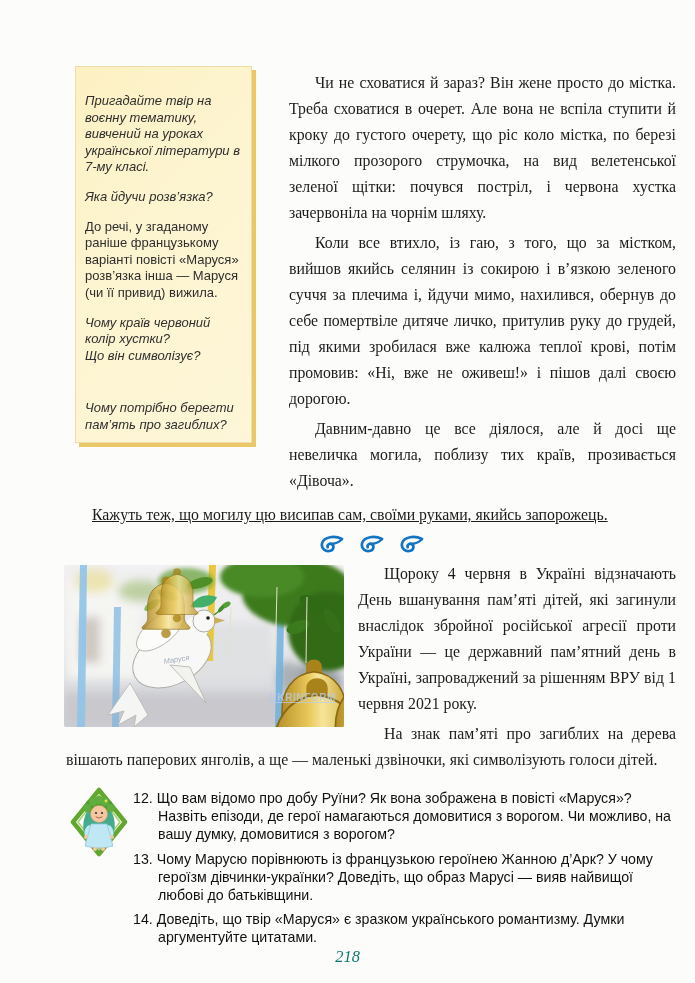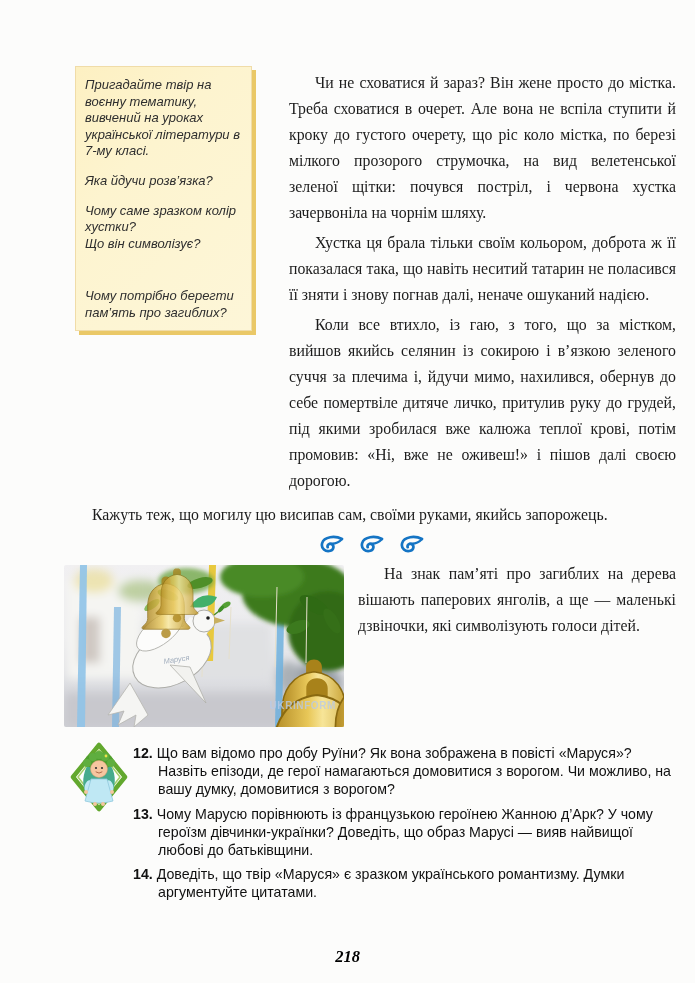--- a/index.html
+++ b/index.html
@@ -9,71 +9,71 @@
   }
   .page{position:absolute;inset:0;padding:66px 15px 0 62px;box-sizing:border-box;}
 
   
   .top-section{display:flex;align-items:flex-start;}
   .side-box{
     margin-left:13px;width:177px;box-sizing:border-box;flex:none;
     background:linear-gradient(135deg,#fdf0c2 0%,#fdf4cf 35%,#fdf6d8 100%);
     border:1px solid #f0dca8;
     box-shadow:4px 4px 0 #eac867;
-    padding:10px 9px 8px 9px;
+    padding:26px 9px 8px 9px;
     font-family:"Liberation Sans",sans-serif;
     font-size:13px;line-height:16.6px;color:#2e2e2e;
   }
   .side-box p{margin:0 0 13px 0;}
   .side-box p.last{margin-bottom:0;margin-top:36px;}
   .side-box .it{font-style:italic;}
   .side-box .pre{white-space:pre-line;}
 
   .main-col{margin-left:33px;width:395px;flex:none;}
   .body-p{
     margin:4px;text-align:justify;
     font-size:15.8px;line-height:26px;
     text-indent:26px;
   }
-  .full-w{margin-top:4px;}
+  .full-w{margin-top:4px;text-decoration:underline;}
 
   
   .divider{margin:7px 0 8px 0;text-align:center;line-height:0;}
   .divider svg{margin:0 5px;vertical-align:middle;}
 
   
   .memorial{overflow:visible;}
   .memorial:after{content:"";display:block;clear:both;}
   .photo{
     float:left;width:280px;height:162px;margin:4px 14px 5px 2px;
     position:relative;overflow:hidden;border-radius:2px;
     background:linear-gradient(180deg,#f1f0f2 0%,#ebebee 45%,#dcdde1 72%,#cfd0d5 100%);
   }
   .watermark{
-    position:absolute;right:8px;bottom:16px;
+    position:absolute;right:8px;bottom:24px;
     font:700 10px "Liberation Sans",sans-serif;
-    color:rgba(185,202,232,0.78);letter-spacing:.6px;
+    color:rgba(185,202,232,0.78);letter-spacing:.6px;text-decoration:underline;
   }
 
   
   .questions{position:relative;margin-top:12px;clear:both;}
   .q-icon{position:absolute;left:8px;top:-2px;width:58px;height:70px;}
   .q-list{
     margin-left:71px;margin-right:4px;
     font-family:"Liberation Sans",sans-serif;
     font-size:14.2px;line-height:18.2px;color:#111;
   }
   .q{margin:0 0 6px 0;padding-left:25px;text-indent:-25px;}
-  .q-num{font-weight:700;}
+  .q-num{font-weight:400;}
 
   
   .page-num{
     position:absolute;left:0;right:0;bottom:16px;text-align:center;
     font-family:"Liberation Serif",serif;font-style:italic;
-    font-size:16.5px;color:#000000;font-weight:bold;
+    font-size:16.5px;color:#0f766e;
   }
 </style>
 </head>
 <body>
 
 <svg width="0" height="0" style="position:absolute" aria-hidden="true">
   <defs>
     <linearGradient id="gold" x1="0" y1="0" x2="1" y2="0">
       <stop offset="0" stop-color="#9c7210"></stop>
       <stop offset="0.42" stop-color="#e8c758"></stop>
@@ -97,28 +97,29 @@
     </symbol>
   </defs>
 </svg>
 
 <div class="page">
 
   <div class="top-section">
     <aside class="side-box">
       <p class="it">Пригадайте твір на воєнну тематику, вивчений на уроках української літератури в 7-му класі.</p>
       <p class="it">Яка йдучи розв’язка?</p>
-      <p class="it pre">Чому саме зразком колір хустки?
+      <p>До речі, у згаданому раніше французькому варіанті повісті «Маруся» розв’язка інша — Маруся (чи її привид) вижила.</p>
+      <p class="it pre">Чому країв червоний колір хустки?
 Що він символізує?</p>
       <p class="it last">Чому потрібно берегти пам’ять про загиблих?</p>
     </aside>
     <div class="main-col">
       <p class="body-p">Чи не сховатися й зараз? Він жене просто до містка. Треба сховатися в очерет. Але вона не вспіла ступити й кроку до густого очерету, що ріс коло містка, по березі мілкого прозорого струмочка, на вид велетенської зеленої щітки: почувся постріл, і червона хустка зачервоніла на чорнім шляху.</p>
-      <p class="body-p">Хустка ця брала тільки своїм кольором, доброта ж її показалася така, що навіть неситий татарин не поласився її зняти і знову погнав далі, неначе ошуканий надією.</p>
       <p class="body-p">Коли все втихло, із гаю, з того, що за містком, вийшов якийсь селянин із сокирою і в’язкою зеленого суччя за плечима і, йдучи мимо, нахилився, обернув до себе помертвіле дитяче личко, притулив руку до грудей, під якими зробилася вже калюжа теплої крові, потім промовив: «Ні, вже не оживеш!» і пішов далі своєю дорогою.</p>
+      <p class="body-p">Давним-давно це все діялося, але й досі ще невеличка могила, поблизу тих країв, прозивається «Дівоча».</p>
     </div>
   </div>
 
   <p class="body-p full-w">Кажуть теж, що могилу цю висипав сам, своїми руками, якийсь запорожець.</p>
 
   <div class="divider">
     <svg width="26" height="18">
         <use href="#swirl"></use>
       </svg>
     <svg width="26" height="18">
@@ -210,20 +211,21 @@
           <g transform="translate(232,96) scale(0.55)">
               <use href="#bell"></use>
             </g>
           <g transform="translate(262,92) scale(0.5)">
               <use href="#bell"></use>
             </g>
         </g>
       </svg>
       <span class="watermark">UKRINFORM</span>
     </figure>
+    <p class="body-p">Щороку 4 червня в Україні відзначають День вшанування пам’яті дітей, які загинули внаслідок збройної російської агресії проти України — це державний пам’ятний день в Україні, запроваджений за рішенням ВРУ від 1 червня 2021 року.</p>
     <p class="body-p">На знак пам’яті про загиблих на дерева вішають паперових янголів, а ще — маленькі дзвіночки, які символізують голоси дітей.</p>
   </section>
 
   <section class="questions">
     <div class="q-icon">
       <svg width="58" height="70" viewBox="0 0 58 70">
         <polygon points="29,3 55,35 29,67 3,35" fill="#ffffff" stroke="#62a82e" stroke-width="4.5" stroke-linejoin="round"></polygon>
         <polygon points="29,8 50,35 29,62 8,35" fill="none" stroke="#a5d06a" stroke-width="1.5" stroke-linejoin="round"></polygon>
         <path d="M17,24 C11,36 13,48 17,52 L41,52 C45,46 47,34 41,24 z" fill="#46ab8d"></path>
         <ellipse cx="29" cy="19" rx="14" ry="8.5" fill="#4f9f2f"></ellipse>

